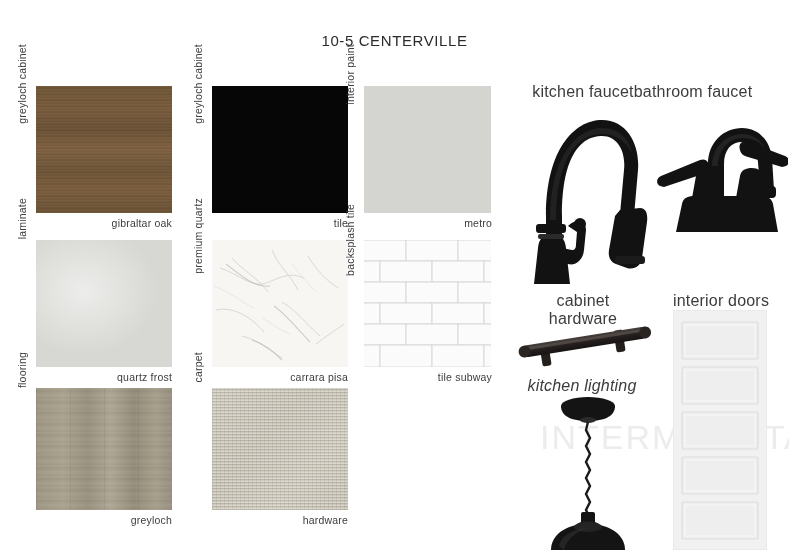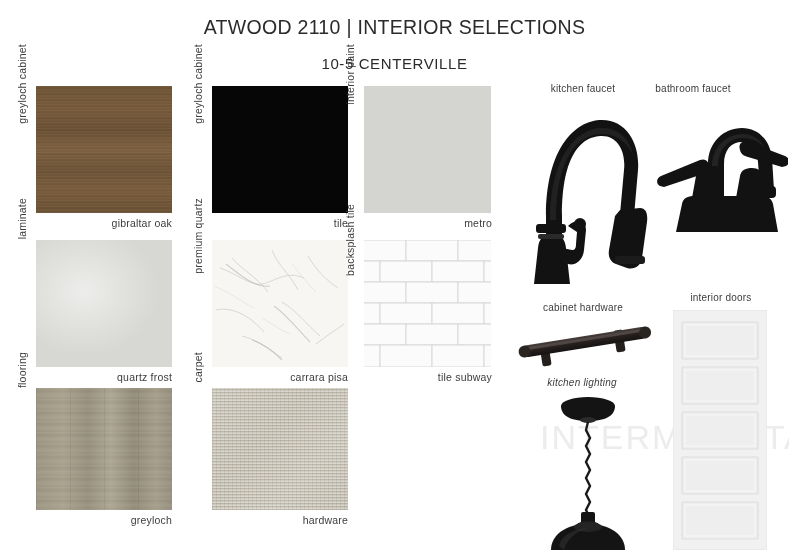--- a/index.html
+++ b/index.html
@@ -155,32 +155,31 @@
         rgba(0,0,0,0.05) 1px,
         rgba(255,255,255,0.07) 1px,
         rgba(255,255,255,0.07) 4px),
       linear-gradient(135deg, #c9c4b6 0%, #c3beaf 40%, #cac5b7 70%, #c1bcad 100%);
   }
   .tex-subway { width:100%; height:100%; background:#fbfbfb; position:relative; }
 
   
   .rc-label {
     position: absolute;
-    font-size: 10px;
+    font-size: 16px;
     color: #3c3c3c;
     text-align: center;
     letter-spacing: 0.2px;
   }
   .product-img { position: absolute; }
 </style>
 </head>
 <body>
 
 <div id="header">
-  <div id="board-title">ATWOOD 2110 | INTERIOR SELECTIONS</div>
   <div id="board-subtitle">10-5 CENTERVILLE</div>
 </div>
 
 <div id="watermark">INTERMOUNTAIN</div>
 <div id="watermark-sub">S</div>
 
 <div class="swatch-cell" style="left:12px; top:86px;">
   <div class="swatch-side-label">greyloch cabinet</div>
   <div class="swatch-box">
     <div class="tex-lakefront-oak"></div>
@@ -358,21 +357,21 @@
       <path d="M134 58 C138 56, 138 50, 133 48 L96 34 C90 32, 86 36, 88 42
                C89 46, 92 48, 96 49 L130 59 Z"></path>
     </g>
     <g fill="#333333" opacity="0.5">
       <path d="M60 58 C60 40, 74 26, 90 26 C100 26, 108 31, 113 40
                C107 33, 99 30, 90 30 C77 30, 66 42, 66 58 Z"></path>
     </g>
   </svg>
 </div>
 
-<div class="rc-label" style="left:522px; top:292px; width:122px;margin-top:10px;">cabinet hardware</div>
+<div class="rc-label" style="left:522px; top:292px; width:122px;">cabinet hardware</div>
 <div class="product-img" style="left:515px; top:310px;">
   <svg width="140" height="66" viewBox="0 0 140 66">
     <defs>
       <linearGradient id="barGrad" x1="0" y1="0" x2="0" y2="1">
         <stop offset="0%" stop-color="#4a423f"></stop>
         <stop offset="35%" stop-color="#2a2422"></stop>
         <stop offset="100%" stop-color="#171313"></stop>
       </linearGradient>
     </defs>
 

